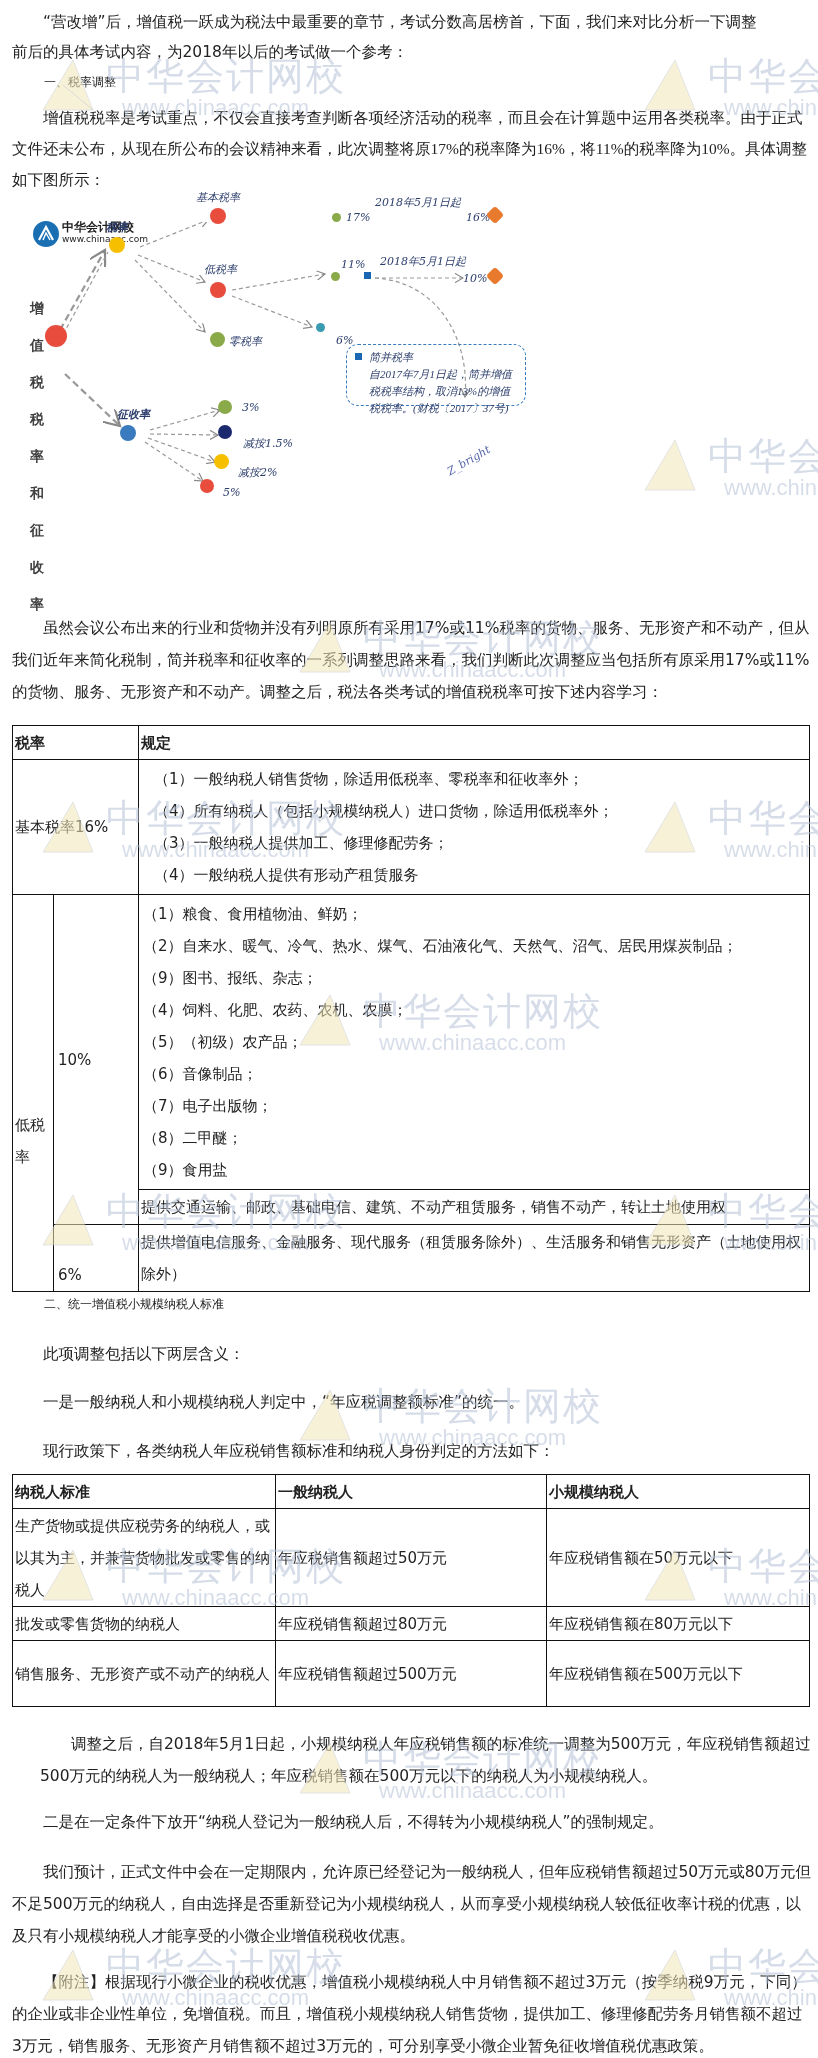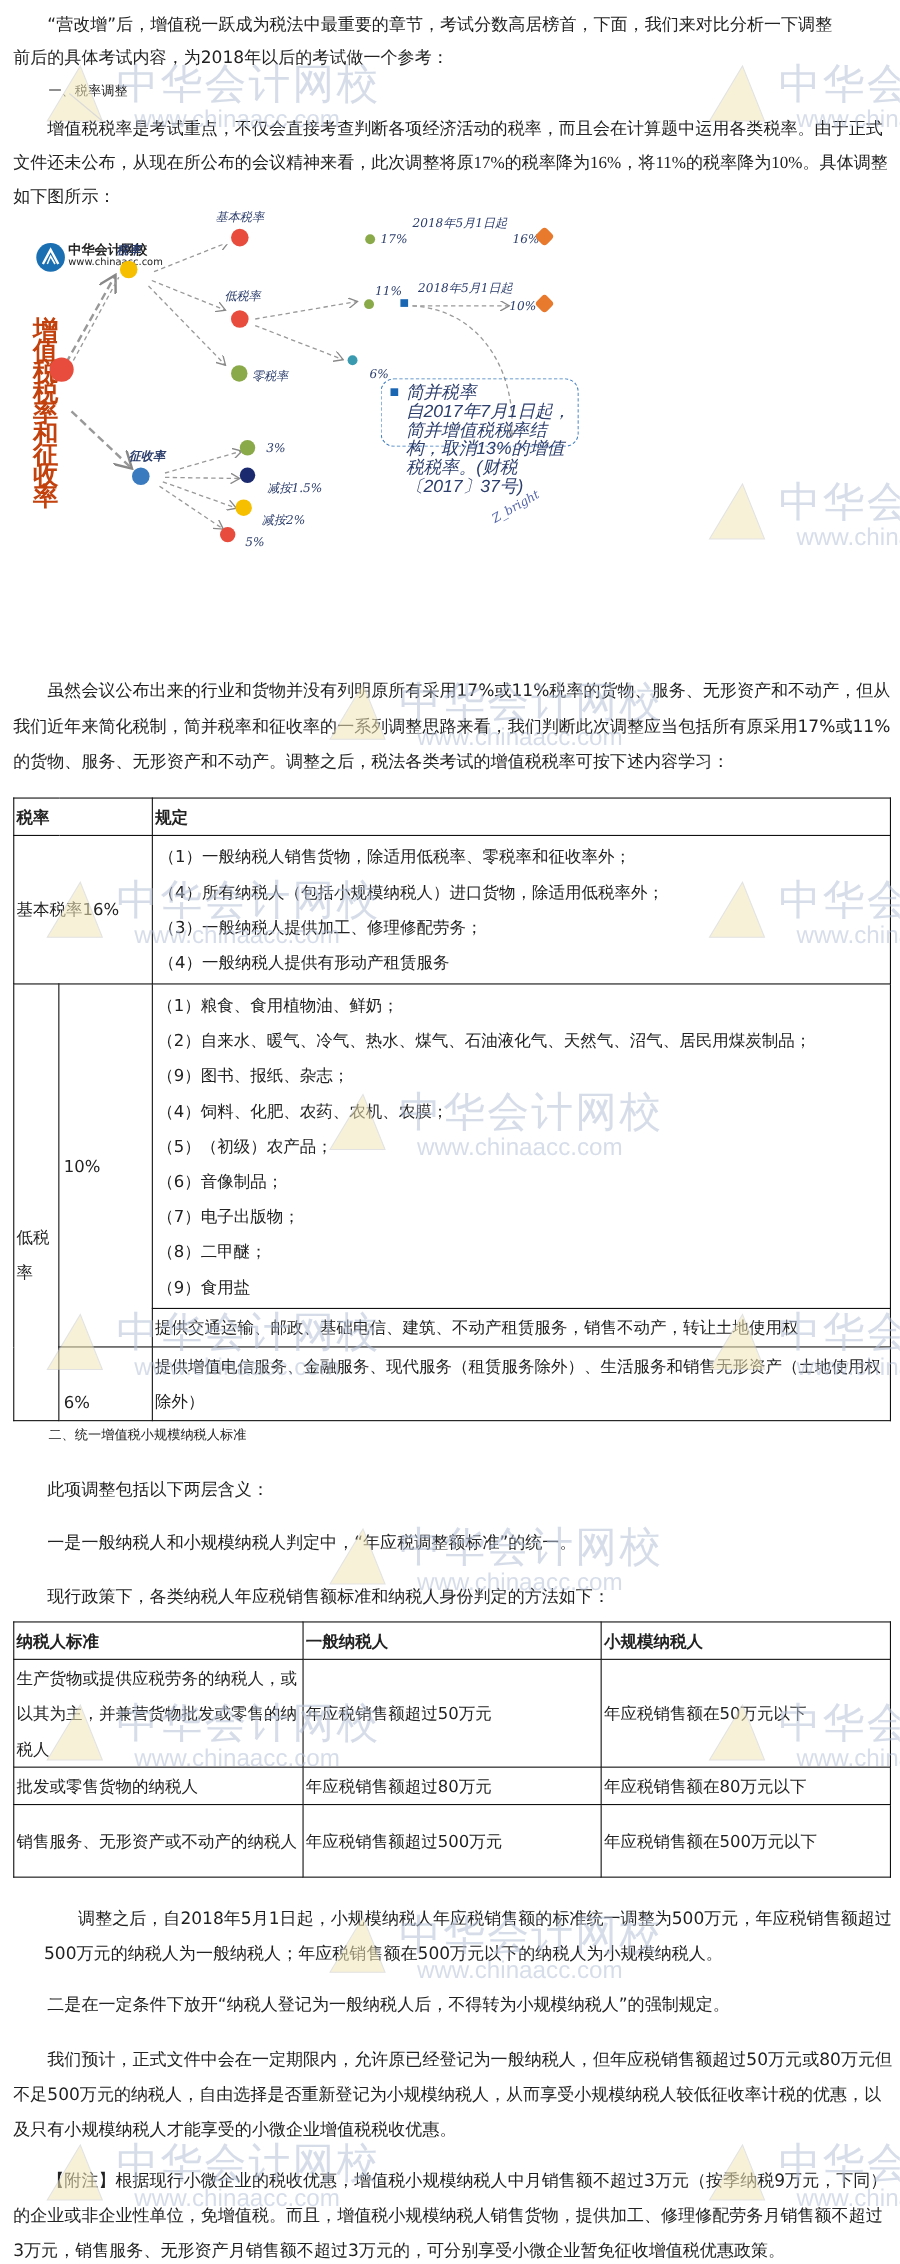--- a/index.html
+++ b/index.html
@@ -12,22 +12,22 @@
   
   .wm { position:absolute; pointer-events:none; opacity:0.55; }
   .wm .tri { position:absolute; left:0; top:0; width:70px; height:62px; }
   .wm .cn { position:absolute; left:68px; top:-4px; font-size:38px; color:#b6c3d8; letter-spacing:2px; white-space:nowrap; font-family:"DejaVu Sans",sans-serif; }
   .wm .url { position:absolute; left:84px; top:40px; font-size:22px; color:#b6c3d8; white-space:nowrap; font-family:"Liberation Sans",sans-serif; }
 
   
   .diagram { position:absolute; left:20px; top:222px; width:560px; height:370px; }
   .dot { position:absolute; border-radius:50%; }
   .dlabel { position:absolute; font-style:italic; color:#2b3d6b; font-size:11px; white-space:nowrap; font-family:"DejaVu Serif",serif; }
-  .vtitle { position:absolute; left:10px; top:68px; width:20px; font-family:"DejaVu Serif",serif; font-weight:bold; color:#c2410c; font-size:23px; line-height:19px; }
-  .note { position:absolute; left:330px; top:468px; width:180px; height:62px; border:1.5px dashed #3a7bbf; border-radius:12px; font-style:italic; color:#2b3d6b; font-size:16px; line-height:17px; padding:4px 6px 0 22px; box-sizing:border-box; font-family:Liberation Sans, sans-serif; }
+  .vtitle { position:absolute; left:10px; top:68px; width:20px; font-family:"DejaVu Serif",serif; font-weight:bold; color:#404040; font-size:14px; line-height:37px; }
+  .note { position:absolute; left:330px; top:468px; width:180px; height:62px; border:1.5px dashed #3a7bbf; border-radius:12px; font-style:italic; color:#2b3d6b; font-size:11px; line-height:17px; padding:4px 6px 0 22px; box-sizing:border-box; font-family:Liberation Serif, serif; }
   .note-sq { position:absolute; left:8px; top:8px; width:7px; height:7px; background:#1a66b3; }
   .logo { position:absolute; left:12px; top:0px; }
 
   
   table { border-collapse:collapse; position:absolute; left:12px; font-size:15px; }
   td { border:1.5px solid #111; vertical-align:middle; padding:0 2px; line-height:32px; }
   .th { font-weight:bold; }
 </style>
 </head>
 <body>
@@ -131,21 +131,21 @@
 <p class="p indent" style="top:612px;">虽然会议公布出来的行业和货物并没有列明原所有采用17%或11%税率的货物、服务、无形资产和不动产，但从我们近年来简化税制，简并税率和征收率的一系列调整思路来看，我们判断此次调整应当包括所有原采用17%或11%的货物、服务、无形资产和不动产。调整之后，税法各类考试的增值税税率可按下述内容学习：</p>
 
 <table style="top:725px; width:798px;">
   <tbody>
       <tr style="height:34px;">
     <td class="th" colspan="2" style="width:100px;">税率</td>
     <td class="th">规定</td>
   </tr>
   <tr>
     <td colspan="2" style="width:118px;">基本税率16%</td>
-    <td style="padding:3px 5px;">
+    <td style="padding:3px 15px;">
       <div>（1）一般纳税人销售货物，除适用低税率、零税率和征收率外；</div>
       <div>（4）所有纳税人（包括小规模纳税人）进口货物，除适用低税率外；</div>
       <div>（3）一般纳税人提供加工、修理修配劳务；</div>
       <div>（4）一般纳税人提供有形动产租赁服务</div>
     </td>
   </tr>
   <tr>
     <td rowspan="3" style="width:36px;vertical-align:bottom;padding-bottom:118px;line-height:32px;">
       <div style="width:36px;">低税率</div>
     </td>

